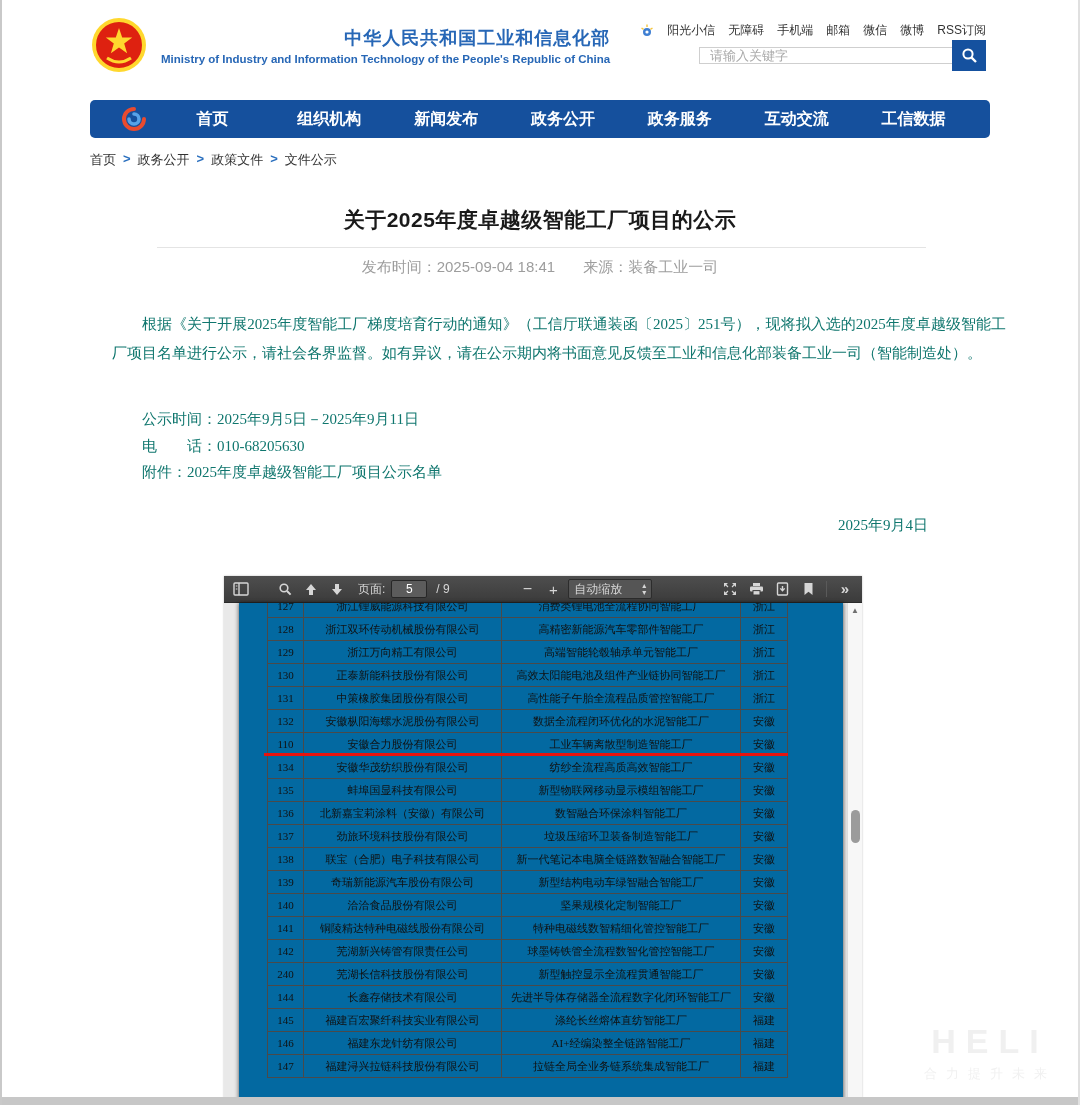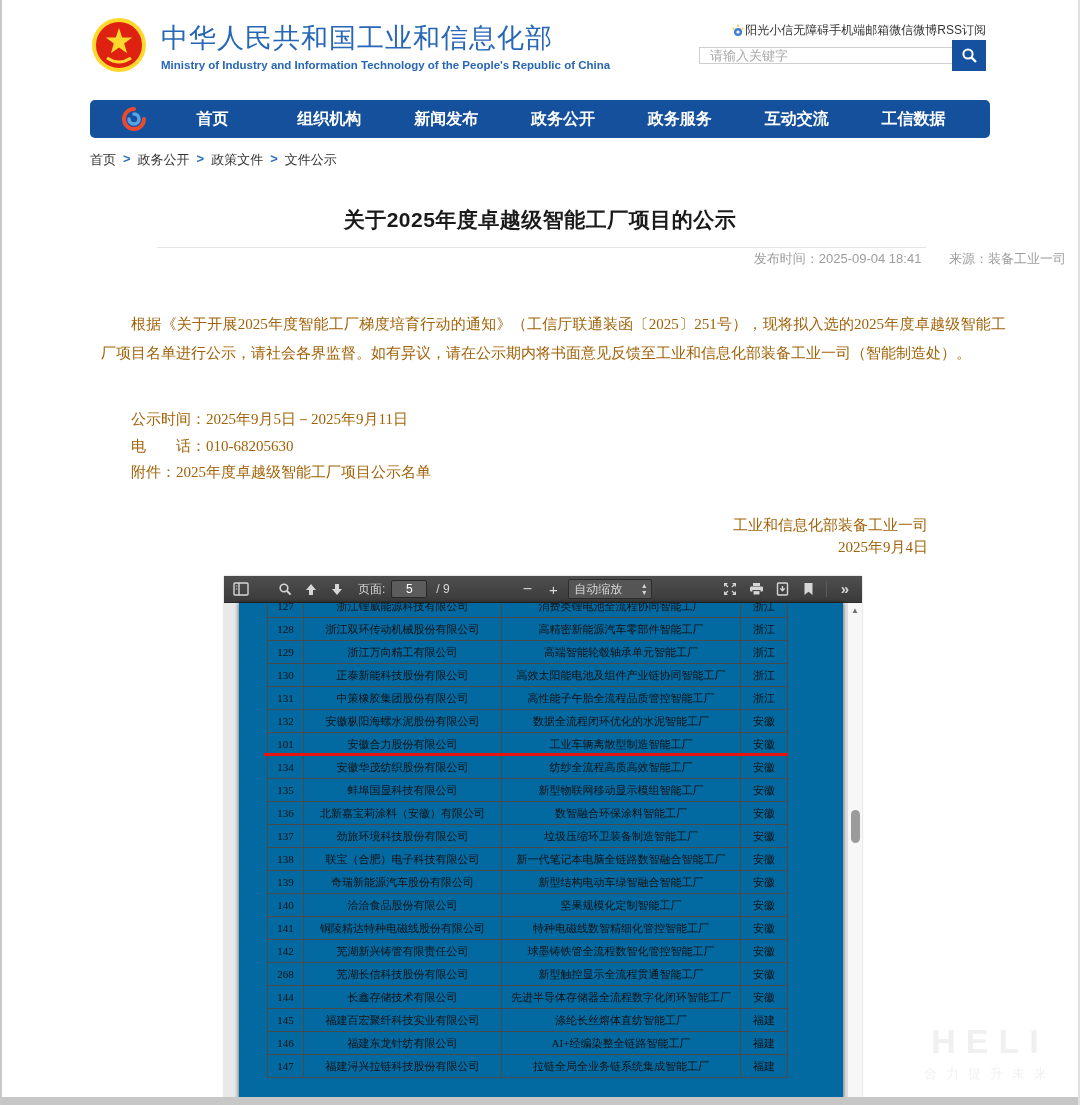--- a/index.html
+++ b/index.html
@@ -6,24 +6,24 @@
   html,body { background:#fff; }
   body { width:1080px; height:1105px; position:relative; overflow:hidden;
          font-family:"Liberation Sans",sans-serif; color:#333;
          border-left:2px solid #c9c9c9; border-right:2px solid #e0e0e0; }
   .abs { position:absolute; }
 
   
   .logo-block { left:88px; top:16px; display:flex; align-items:center; }
   .emblem { width:58px; height:58px; flex:0 0 auto; }
   .site-names { margin-left:13px; }
-  .site-name-cn { font-size:27px; font-weight:normal; color:#2767b6; letter-spacing:1px; }
+  .site-name-cn { font-size:18px; font-weight:bold; color:#2767b6; letter-spacing:1px;text-align:right; }
   .site-name-en { font-size:11.5px; font-weight:bold; color:#2767b6; margin-top:3px; }
 
-  .quick-links { right:92px; top:22px; display:flex; align-items:center; 
+  .quick-links { right:92px; top:22px; display:flex; align-items:center; gap:13px;
                  font-size:12px; color:#333; }
   .quick-links .ql-item { cursor:pointer; }
   .sun-icon { width:14px; height:14px; display:inline-block; }
 
   .search-bar { right:92px; top:46px; width:287px; height:19px; display:flex;align-items:center; }
   .search-input { flex:1; border:1px solid #cfcfcf; border-right:none; padding:0 10px;
                   font-size:13px; color:#333; outline:none; }
   .search-input::placeholder { color:#a9a9a9; }
   .search-btn { width:34px; height:31px; background:#15519f; border:none; cursor:pointer;
                 display:flex; align-items:center; justify-content:center; }
@@ -37,26 +37,26 @@
 
   
   .breadcrumb { left:88px; top:151px; font-size:13px; color:#333; display:flex; gap:7px; }
   .breadcrumb .sep { color:#2a6fbe; font-weight:bold; }
   .breadcrumb .bc-item { cursor:pointer; }
 
   
   .article-title { left:0; right:0; top:206px; text-align:center; font-size:21px;
                    font-weight:bold; color:#1a1a1a; letter-spacing:.5px; }
   .title-divider { left:155px; right:152px; top:247px; border-top:1px solid #e4e4e4; }
-  .article-meta { left:0; right:0; top:250px; text-align:right; font-size:13px;
+  .article-meta { left:0; right:0; top:258px; text-align:center; font-size:15px;
                   color:#9d9d9d; }
   .article-meta span { margin:0 12px; }
 
-  .article-body { left:99px; right:72px; top:310px; font-family:"Liberation Serif",serif;
-                  font-size:15px; color:#a16207; }
+  .article-body { left:110px; right:72px; top:310px; font-family:"Liberation Serif",serif;
+                  font-size:15px; color:#0f766e; }
   .para { text-indent:2em; line-height:29px; text-align:justify; }
   .info-lines { margin-top:41px; padding-left:2em; }
   .info-lines div { line-height:20px; margin-bottom:7px; }
   .attachment-line { padding-left:2em; }
   .sig-block { margin-top:32px; text-align:right; padding-right:78px; line-height:22px; }
 
   
   .pdf-viewer { left:222px; top:576px; width:638px; height:536px; background:#e9e9e9;
                 box-shadow:0 0 2px rgba(0,0,0,.25); }
   .pdf-toolbar { position:absolute; left:0; right:0; top:0; height:27px;
@@ -185,21 +185,20 @@
 </div>
 
 <div class="abs article-body">
   <p class="para">根据《关于开展2025年度智能工厂梯度培育行动的通知》（工信厅联通装函〔2025〕251号），现将拟入选的2025年度卓越级智能工厂项目名单进行公示，请社会各界监督。如有异议，请在公示期内将书面意见反馈至工业和信息化部装备工业一司（智能制造处）。</p>
   <div class="info-lines">
       <div>公示时间：2025年9月5日－2025年9月11日</div>
       <div>电　　话：010-68205630</div>
     </div>
   <div class="attachment-line">附件：2025年度卓越级智能工厂项目公示名单</div>
   <div class="sig-block">
-    <div>工业和信息化部装备工业一司</div>
     <div>2025年9月4日</div>
   </div>
 </div>
 
 <div class="abs pdf-viewer">
   <div class="pdf-toolbar">
     <div class="tb-btn">
       <svg width="16" height="14" viewBox="0 0 16 14">
           <rect x="1" y="1" width="14" height="12" rx="1" fill="none" stroke="#d6d6d6" stroke-width="1.4"></rect>
           <line x1="6" y1="1" x2="6" y2="13" stroke="#d6d6d6" stroke-width="1.4"></line>
@@ -305,21 +304,21 @@
               <td>高性能子午胎全流程品质管控智能工厂</td>
               <td>浙江</td>
             </tr>
             <tr>
               <td>132</td>
               <td>安徽枞阳海螺水泥股份有限公司</td>
               <td>数据全流程闭环优化的水泥智能工厂</td>
               <td>安徽</td>
             </tr>
             <tr>
-              <td>101</td>
+              <td>110</td>
               <td>安徽合力股份有限公司</td>
               <td>工业车辆离散型制造智能工厂</td>
               <td>安徽</td>
             </tr>
             <tr>
               <td>134</td>
               <td>安徽华茂纺织股份有限公司</td>
               <td>纺纱全流程高质高效智能工厂</td>
               <td>安徽</td>
             </tr>
@@ -365,21 +364,21 @@
               <td>特种电磁线数智精细化管控智能工厂</td>
               <td>安徽</td>
             </tr>
             <tr>
               <td>142</td>
               <td>芜湖新兴铸管有限责任公司</td>
               <td>球墨铸铁管全流程数智化管控智能工厂</td>
               <td>安徽</td>
             </tr>
             <tr>
-              <td>268</td>
+              <td>240</td>
               <td>芜湖长信科技股份有限公司</td>
               <td>新型触控显示全流程贯通智能工厂</td>
               <td>安徽</td>
             </tr>
             <tr>
               <td>144</td>
               <td>长鑫存储技术有限公司</td>
               <td>先进半导体存储器全流程数字化闭环智能工厂</td>
               <td>安徽</td>
             </tr>

